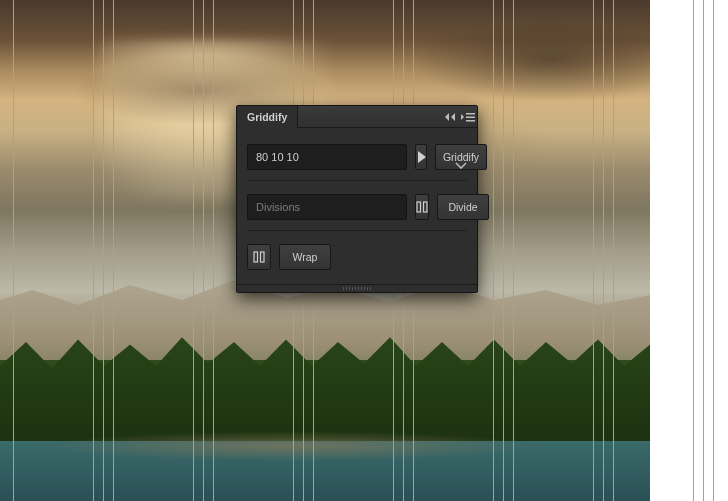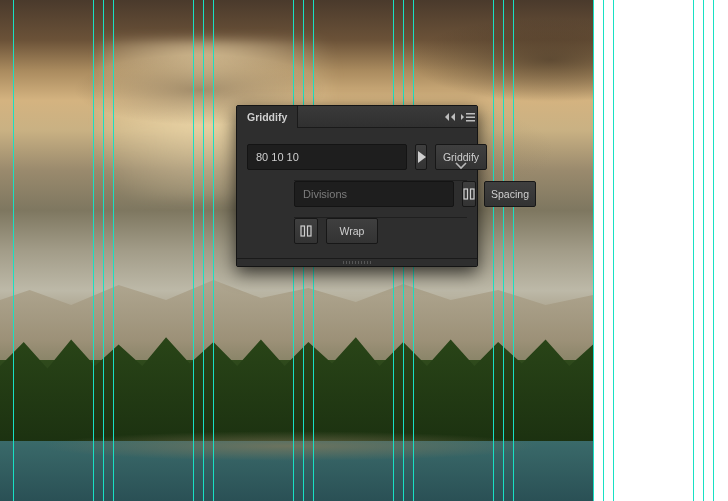--- a/index.html
+++ b/index.html
@@ -1,19 +1,19 @@
 <!DOCTYPE html>
 <html><head>
 <meta charset="utf-8">
 <style>
   * { box-sizing: border-box; margin: 0; padding: 0; }
   html, body { width: 728px; height: 501px; overflow: hidden; font-family: "Lucida Grande", "Segoe UI", Arial, sans-serif; }
   .canvas {
     position: relative;
-    width: 593px; height: 501px;
+    width: 650px; height: 501px;
     background:
       linear-gradient(to bottom,
         #4a3a2c 0%, #6b5238 8%, #a98a5e 14%, #d4b380 20%,
         #c9b183 26%, #9a8a6d 34%, #7e7760 42%, #a29c88 50%,
         #bdb9a8 58%, #a49a83 64%, #8f7f63 68%,
         #2f4a1c 72%, #274118 78%, #1f3714 84%,
         #2a4d5a 90%, #386b78 100%);
   }
   
   .sky-glow {
@@ -83,21 +83,21 @@
     display:flex; align-items:center; justify-content:center;
     color:#bdbdbd; cursor:pointer;
   }
   .hicon svg { display:block; }
 
   .panel-body { padding:10px 10px 8px 10px; }
   .row {
     display:flex; align-items:flex-start; gap:8px;
     padding:6px 0;
   }
-  .row + .row { border-top:1px solid #1f1f1f; margin-top:4px; padding-top:0;margin-left:47px; }
+  .row + .row { border-top:1px solid #1f1f1f; margin-top:4px; padding-top:13px; }
 
   .field {
     flex:1;
     height:26px;
     background:#1e1e1e;
     border:1px solid #141414;
     border-radius:2px;
     color:#cfcfcf;
     padding:0 8px;
     font-size:11px;
@@ -220,21 +220,21 @@
 
       <div class="row">
         <input class="field" placeholder="Divisions" style="">
         <div class="iconbtn">
           <svg width="12" height="12" viewBox="0 0 12 12">
             <rect x="1" y="1" width="3.5" height="10" fill="none" stroke="currentColor" stroke-width="1.2"></rect>
             <rect x="7.5" y="1" width="3.5" height="10" fill="none" stroke="currentColor" stroke-width="1.2"></rect>
           </svg>
         </div>
         <div class="actionbtn">
-          <span>Spacing</span>
+          <span>Divide</span>
         </div>
       </div>
 
       <div class="row">
         <div class="iconbtn">
           <svg width="12" height="12" viewBox="0 0 12 12">
             <rect x="1" y="1" width="3.5" height="10" fill="none" stroke="currentColor" stroke-width="1.2"></rect>
             <rect x="7.5" y="1" width="3.5" height="10" fill="none" stroke="currentColor" stroke-width="1.2"></rect>
           </svg>
         </div>

